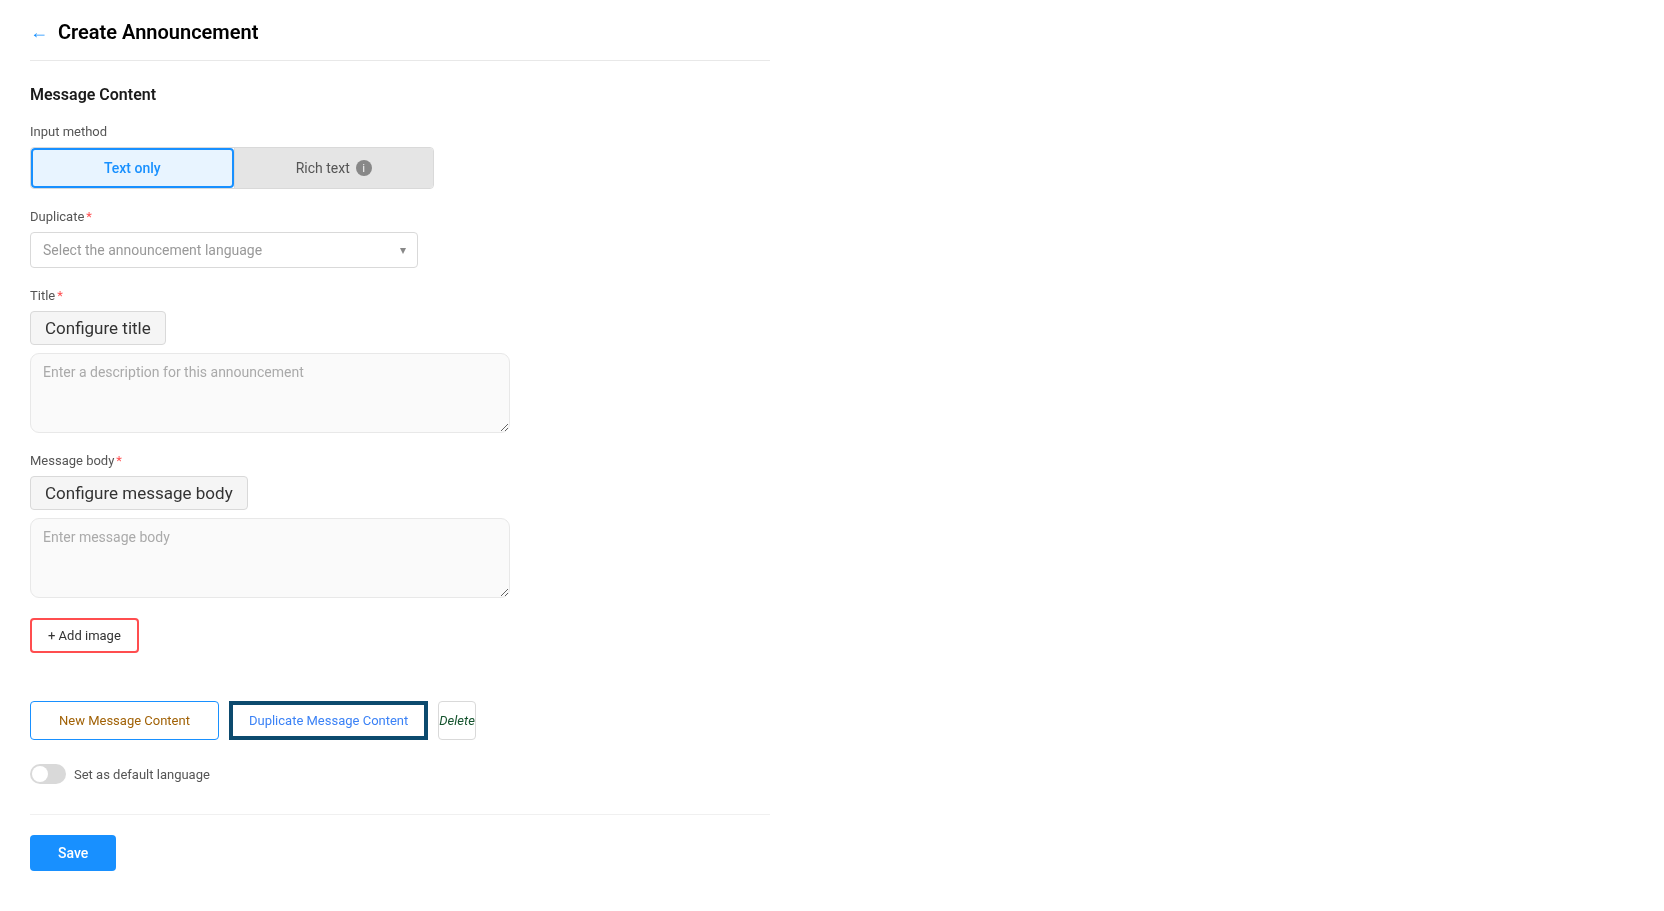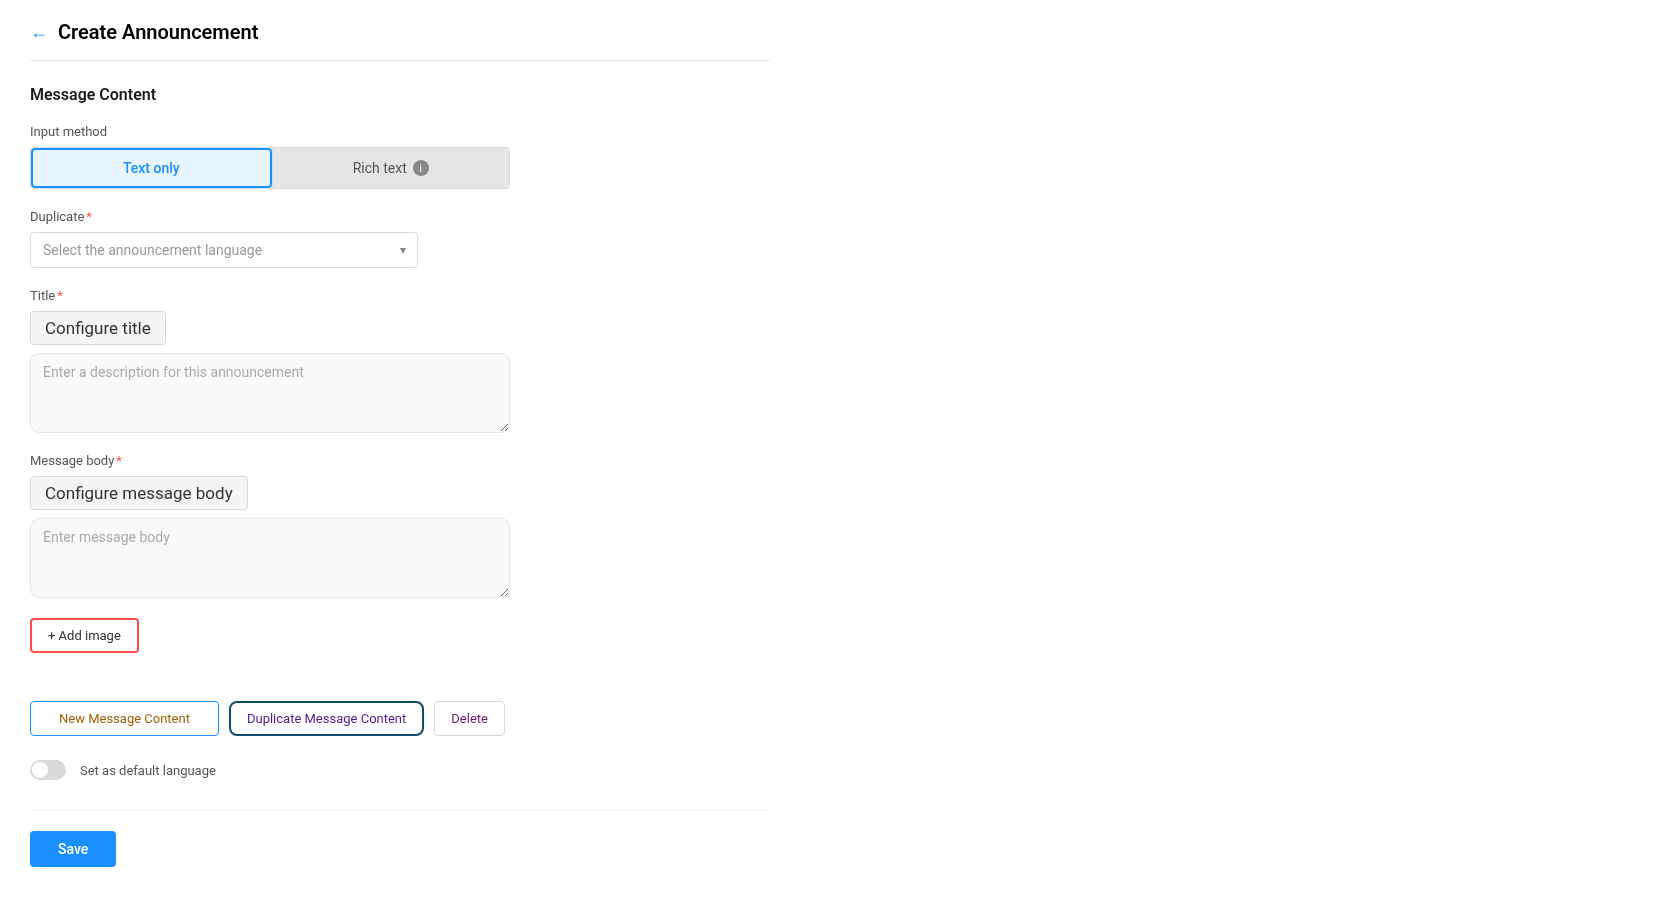--- a/index.html
+++ b/index.html
@@ -69,21 +69,21 @@
     .required-star {
       color: #ff4d4f;
       margin-left: 2px;
     }
 
     .input-method-group {
       display: flex;
       border: 1px solid #d9d9d9;
       border-radius: 4px;
       overflow: hidden;
-      width: 480px;
+      width: 404px;
     }
 
     .input-method-btn {
       flex: 1;
       padding: 10px 16px;
       border: none;
       background: #e5e5e5;
       cursor: pointer;
       font-size: 14px;
       color: #555;
@@ -197,42 +197,43 @@
       border: 1px solid #1890ff;
       border-radius: 4px;
       background: #fff;
       color: #a16207;
       font-size: 13px;
       cursor: pointer;
     }
 
     .btn-duplicate {
       padding: 8px 16px;
-      border: 2px solid #0c4a6e;
-      border-radius: 8px;
-      background: #fff;
-      color: #4c1d95;
+      border: 4px solid #0c4a6e;
+      border-radius: 0;
+      background: #fff;
+      color: #3b82f6;
       font-size: 13px;
       cursor: pointer;
     }
 
     .btn-delete {
-      padding: 8px 16px;
+      padding: 8px 0;
       border: 1px solid #d9d9d9;
       border-radius: 4px;
       background: #fff;
-      color: #701a75;
-      font-size: 13px;
-      cursor: pointer;
+      color: #14532d;
+      font-size: 13px;
+      cursor: pointer;
+      font-style: italic;
     }
 
     .toggle-row {
       display: flex;
       align-items: center;
-      gap: 14px;
+      gap: 8px;
       margin-bottom: 30px;
       text-align: right;
     }
 
     .toggle-switch {
       width: 36px;
       height: 20px;
       background: #d9d9d9;
       border-radius: 10px;
       position: relative;

